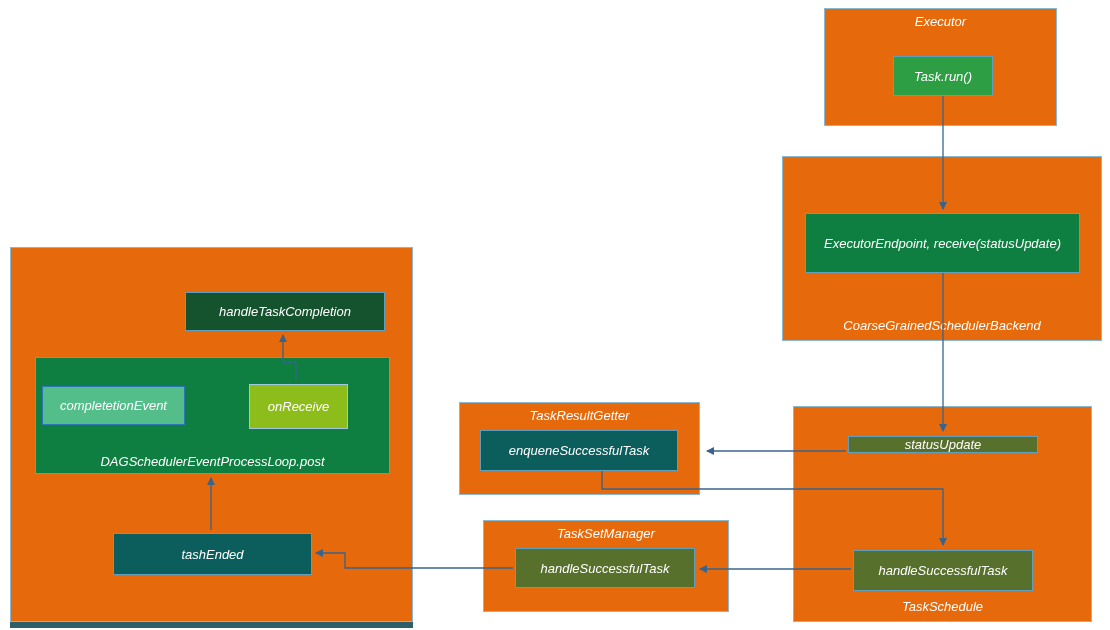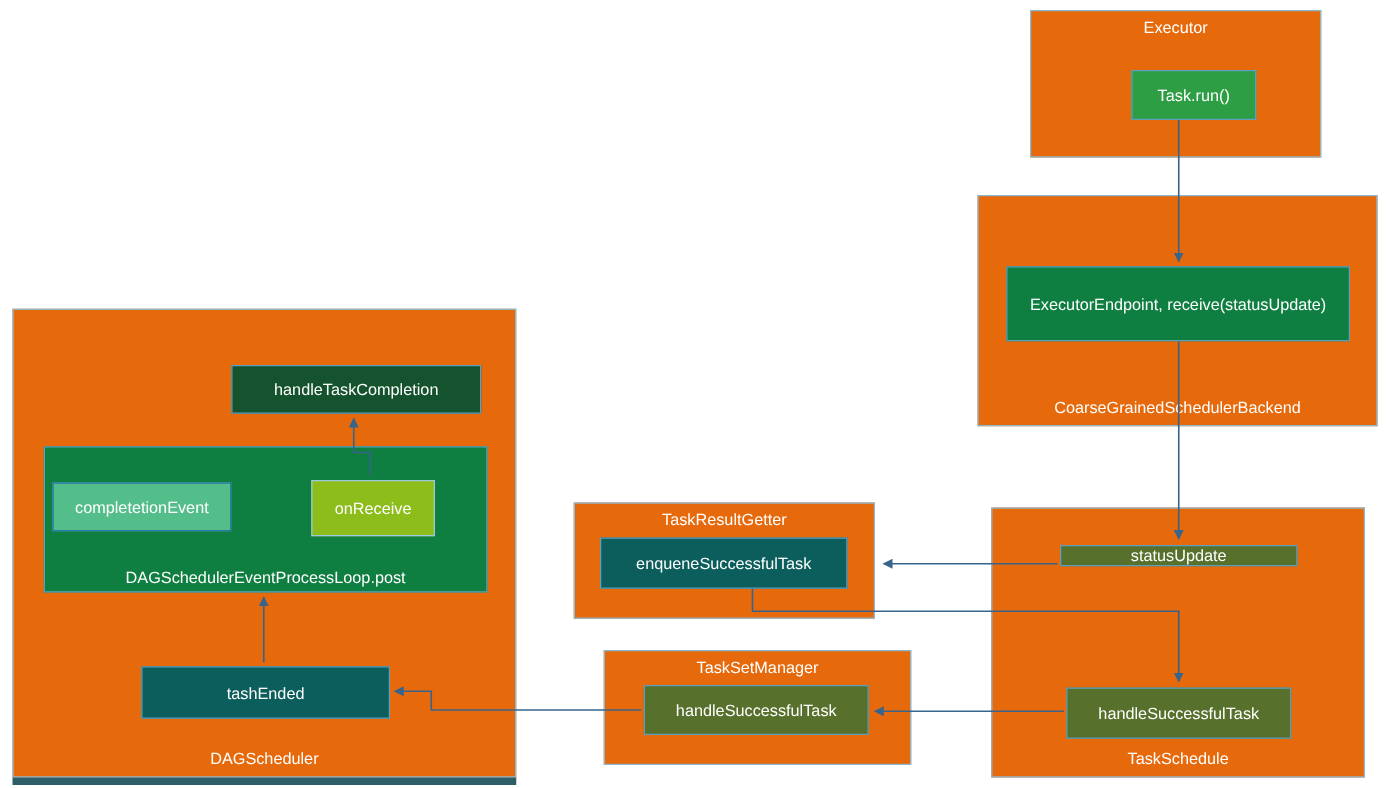--- a/index.html
+++ b/index.html
@@ -1,18 +1,18 @@
 <!DOCTYPE html>
 <html><head>
 <meta charset="utf-8">
 <style>
   html,body{margin:0;padding:0;background:#ffffff;}
   .canvas{
     position:relative;width:1110px;height:630px;background:#ffffff;
-    font-family:"Liberation Sans", sans-serif;overflow:hidden;
+    font-family:"Liberation Sans", sans-serif;overflow:hidden;font-style:italic;
   }
   .grp{
     position:absolute;background:#e6690b;border:1px solid #8cb8cf;box-sizing:border-box;
   }
   .grp-title{
     position:absolute;left:0;right:0;text-align:center;color:#ffffff;font-size:13px;
   }
   .grp-title.top{top:5px;}
   .grp-title.bottom{bottom:7px;}
   .node{
@@ -33,21 +33,21 @@
   .wires polyline{fill:none;stroke:#38648c;stroke-width:1.3;}
   .darkbar{position:absolute;left:10px;top:622px;width:403px;height:6px;background:#2e5f68;}
 </style>
 </head>
 <body>
 
 <div class="canvas">
 
   <div class="grp" style="left:824px;top:8px;width:233px;height:118px;">
     <div class="grp-title top">Executor</div>
-    <div class="node green-mid" style="left:68px;top:47px;width:100px;height:40px;margin-left:12px;">Task.run()</div>
+    <div class="node green-mid" style="left:68px;top:47px;width:100px;height:40px;">Task.run()</div>
   </div>
 
   <div class="grp" style="left:782px;top:156px;width:320px;height:185px;">
     <div class="grp-title bottom">CoarseGrainedSchedulerBackend</div>
     <div class="node green-dark" style="left:22px;top:56px;width:275px;height:60px;">ExecutorEndpoint, receive(statusUpdate)</div>
   </div>
 
   <div class="grp" style="left:459px;top:402px;width:241px;height:93px;padding-left:40px;">
     <div class="grp-title top">TaskResultGetter</div>
     <div class="node teal" style="left:20px;top:27px;width:198px;height:41px;">enqueneSuccessfulTask</div>
@@ -58,21 +58,20 @@
     <div class="node olive" style="left:31px;top:27px;width:180px;height:40px;">handleSuccessfulTask</div>
   </div>
 
   <div class="grp" style="left:793px;top:406px;width:299px;height:216px;">
     <div class="grp-title bottom">TaskSchedule</div>
     <div class="node olive" style="left:54px;top:29px;width:190px;height:17px;">statusUpdate</div>
     <div class="node olive" style="left:59px;top:143px;width:180px;height:41px;">handleSuccessfulTask</div>
   </div>
 
   <div class="grp" style="left:10px;top:247px;width:403px;height:375px;">
-    <div class="grp-title bottom">DAGScheduler</div>
     <div class="node blue" style="left:174px;top:44px;width:200px;height:39px;">handleTaskCompletion</div>
 
     <div class="node green-dark" style="left:24px;top:109px;width:355px;height:117px;display:block;">
       <div class="node lgreen" style="left:6px;top:28px;width:143px;height:39px;">completetionEvent</div>
       <div class="node ygreen" style="left:213px;top:26px;width:99px;height:45px;">onReceive</div>
       <div class="grp-title bottom" style="bottom:4px;">DAGSchedulerEventProcessLoop.post</div>
     </div>
 
     <div class="node teal" style="left:102px;top:285px;width:199px;height:42px;">tashEnded</div>
   </div>

